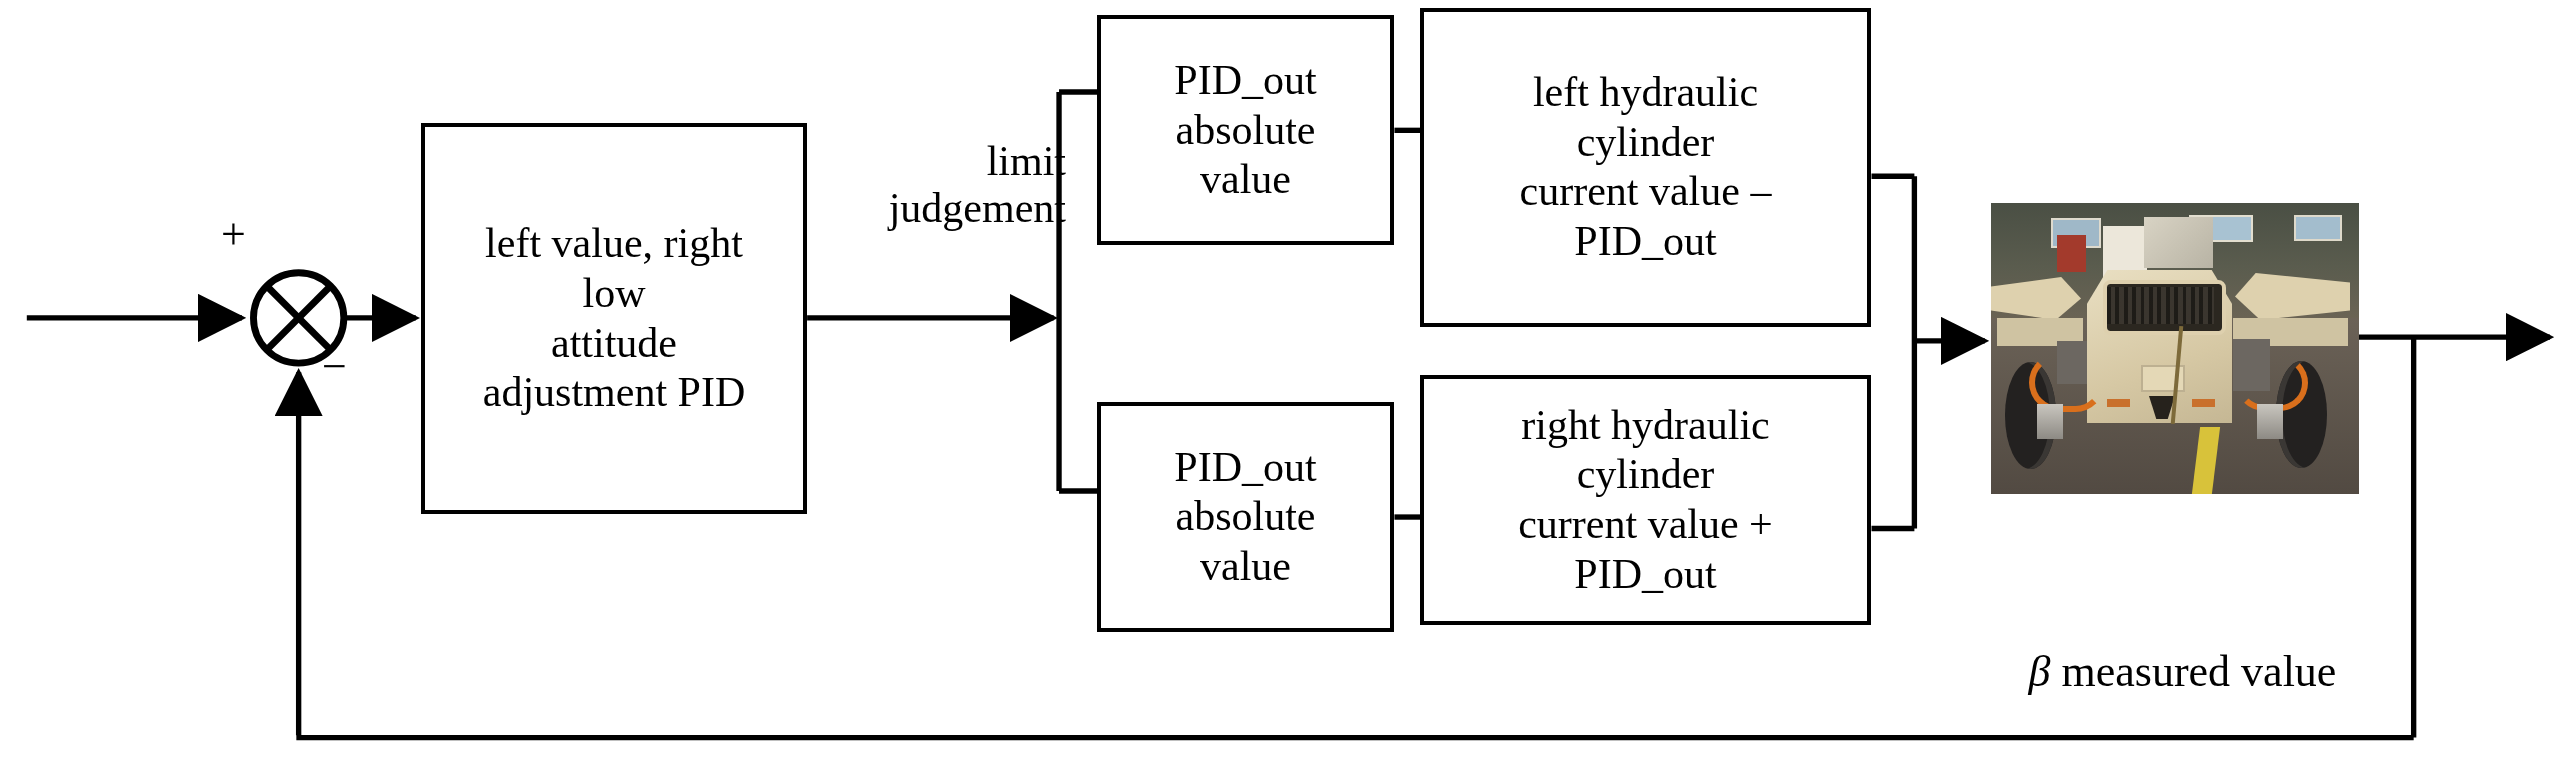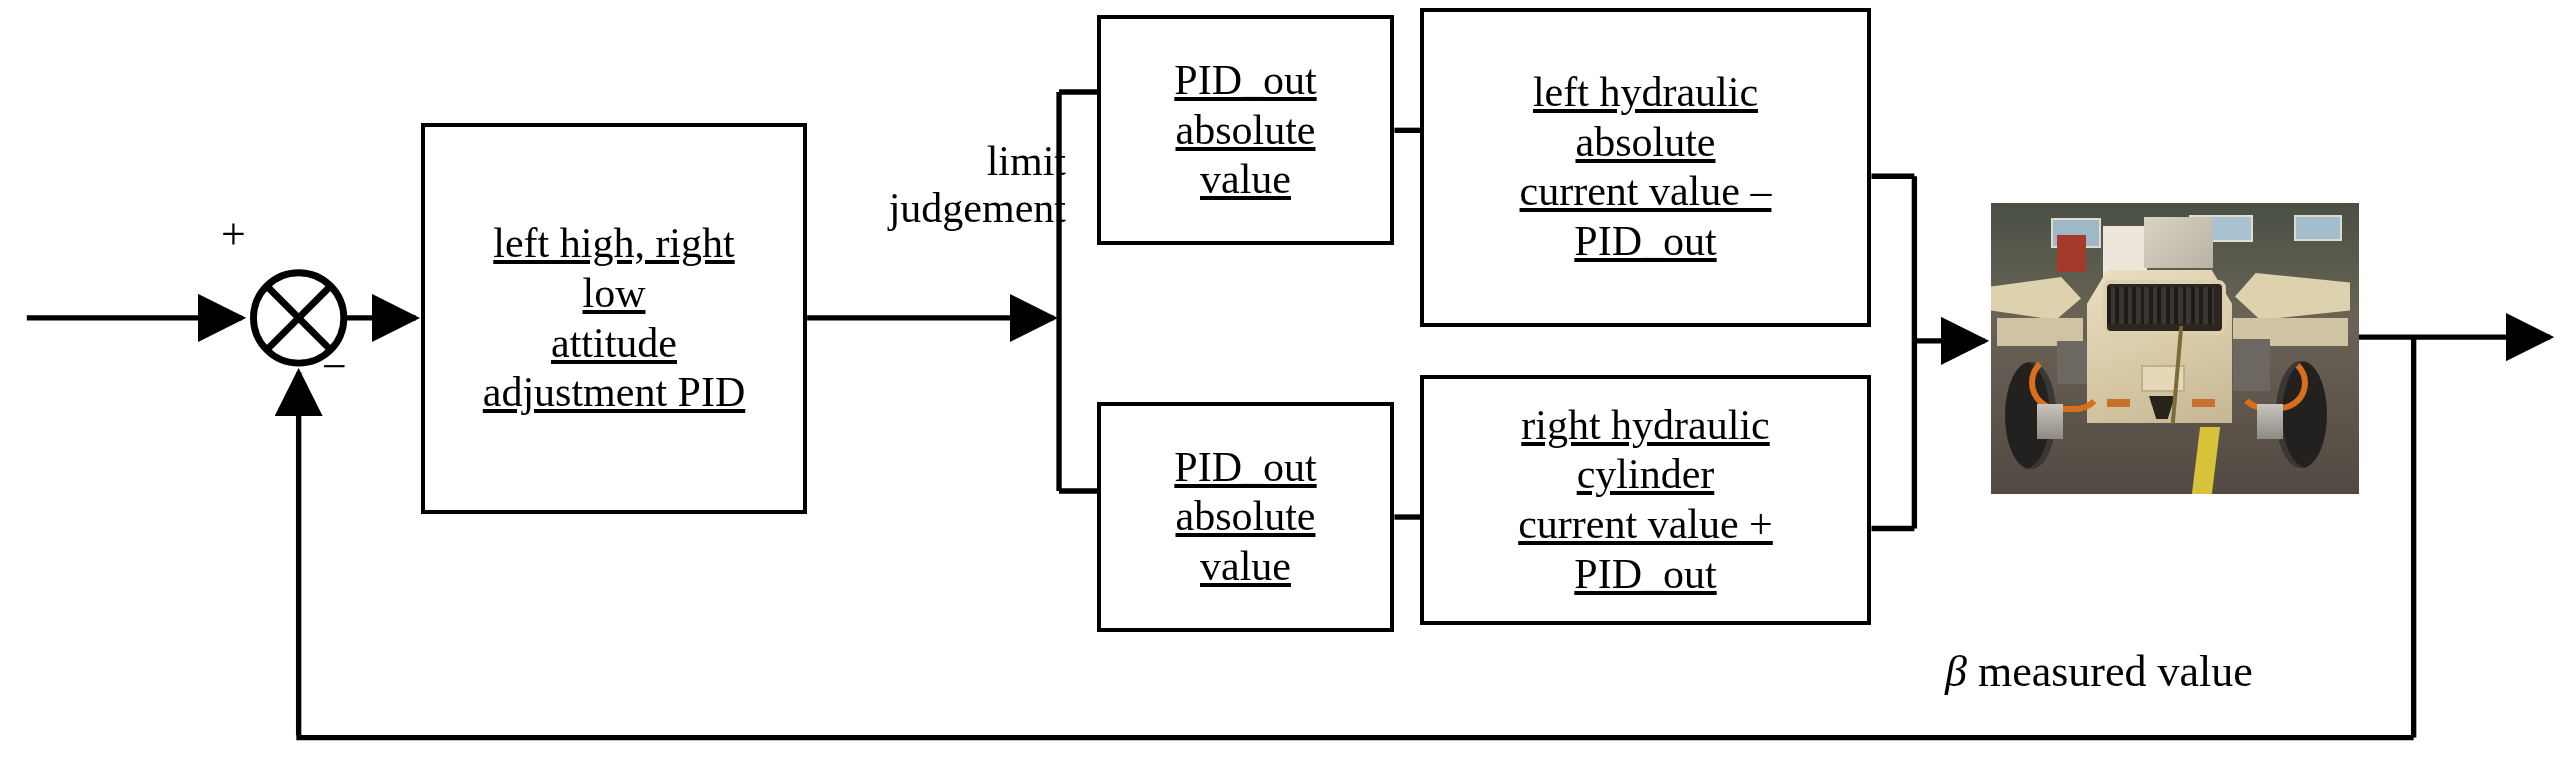--- a/index.html
+++ b/index.html
@@ -28,21 +28,20 @@
     position: absolute;
     box-sizing: border-box;
     border: 4.6px solid #000000;
     background: #ffffff;
     display: flex;
     align-items: center;
     justify-content: center;
     text-align: center;
     line-height: 1.18;
     font-family: "Liberation Serif", "DejaVu Serif", serif;
-    text-decoration: underline;
   }
   .blk-inner {
     padding: 0 9.2px;
     white-space: pre-line;
   }
   .lbl {
     position: absolute;
     text-align: center;
     line-height: 1.12;
     white-space: pre-line;
@@ -102,21 +101,21 @@
   #label-limit {
     left: 813px; top: 138px;
     width: 253px;
     font-size: 42px;
     text-align: right;
   }
   #label-feedback {
     left: 1945px; top: 647px;
     width: 475px;
     font-size: 44px;
-    text-align: left;
+    text-align: center;
   }
   
   #plant-photo {
     position: absolute;
     left: 1991px; top: 203px;
     width: 368px; height: 291px;
     overflow: hidden;
     background: #6d665c;
   }
   #plant-photo .p-layer { position: absolute; }
@@ -228,41 +227,41 @@
   <div class="sym" id="label-plus">+</div>
 
   <div class="sym" id="label-minus">−</div>
 
   <div class="lbl" id="label-limit">limit
 judgement</div>
 
   <div class="lbl" id="label-feedback"><span class="beta-italic">β</span><span> measured value</span></div>
 
   <div class="blk" id="pid-block">
-    <div class="blk-inner">left high, right
+    <div class="blk-inner">left value, right
 low
 attitude
 adjustment PID</div>
   </div>
 
   <div class="blk" id="abs-top">
     <div class="blk-inner">PID_out
 absolute
 value</div>
   </div>
 
   <div class="blk" id="abs-bottom">
     <div class="blk-inner">PID_out
 absolute
 value</div>
   </div>
 
   <div class="blk" id="cyl-left">
     <div class="blk-inner">left hydraulic
-absolute
+cylinder
 current value –
 PID_out</div>
   </div>
 
   <div class="blk" id="cyl-right">
     <div class="blk-inner">right hydraulic
 cylinder
 current value +
 PID_out</div>
   </div>

